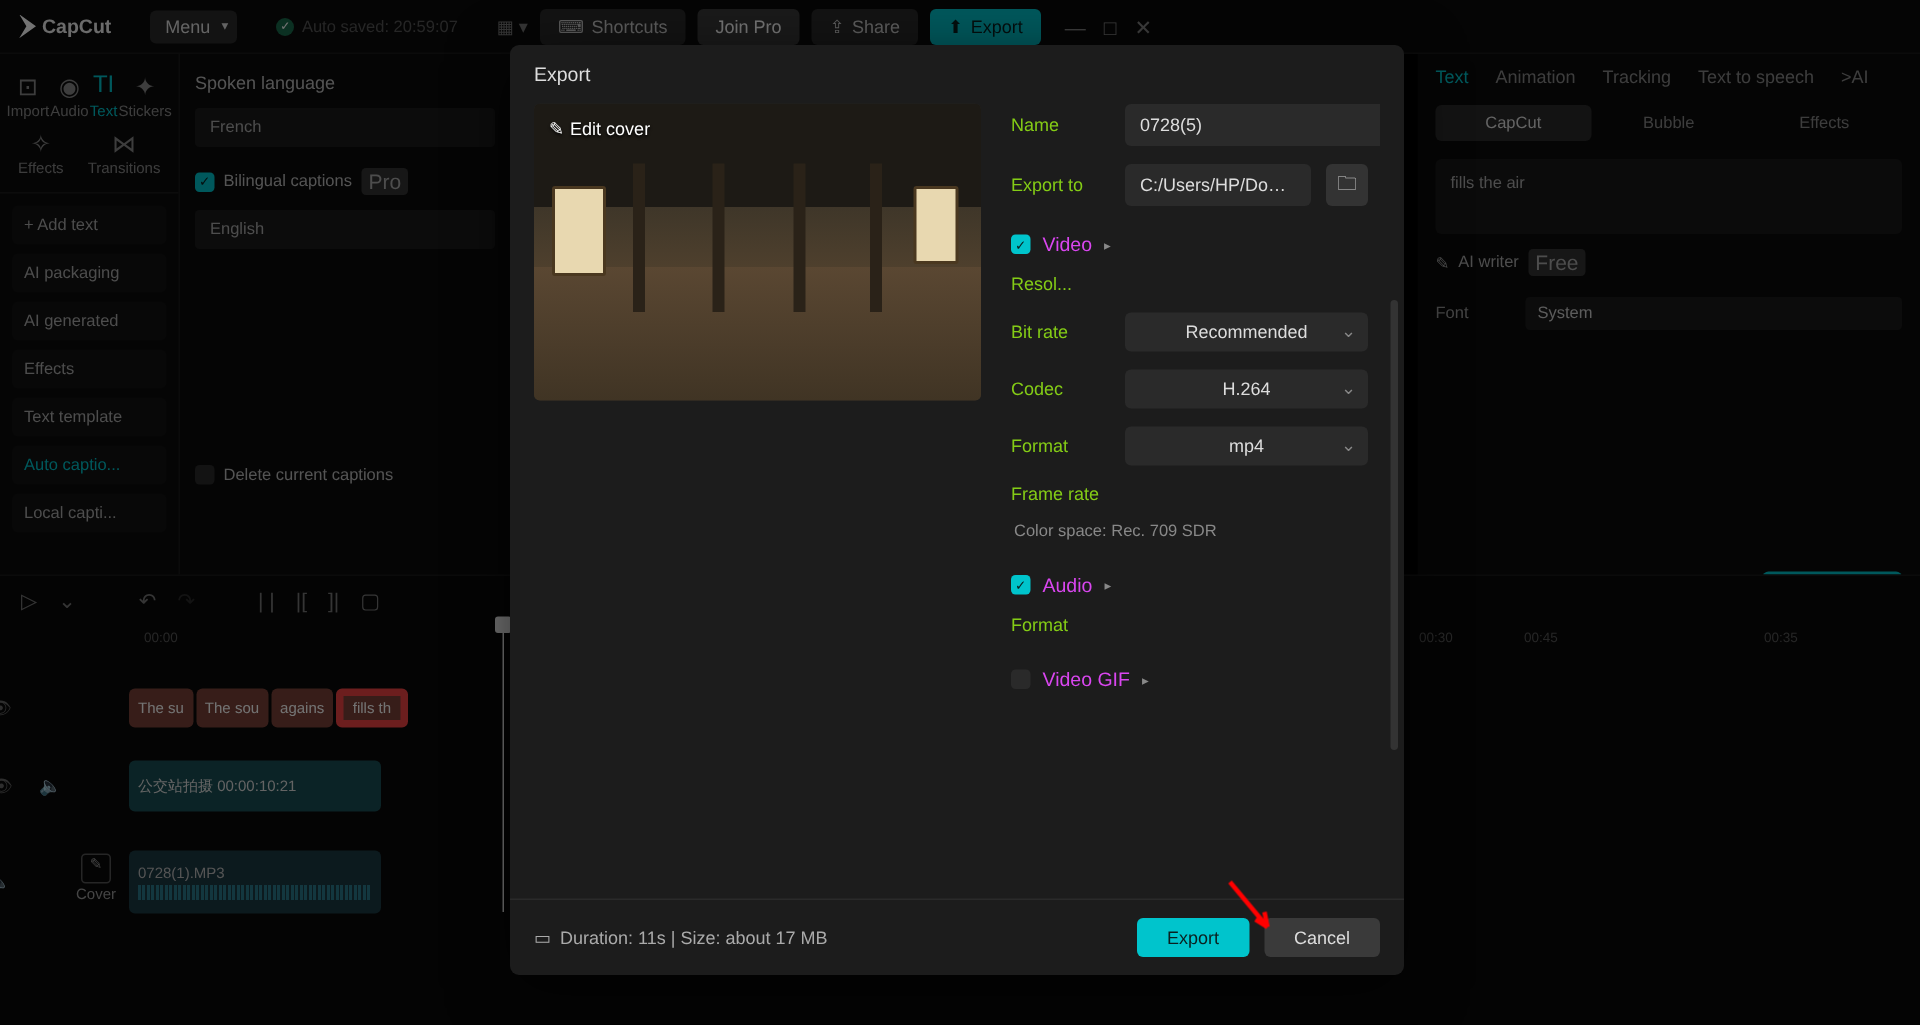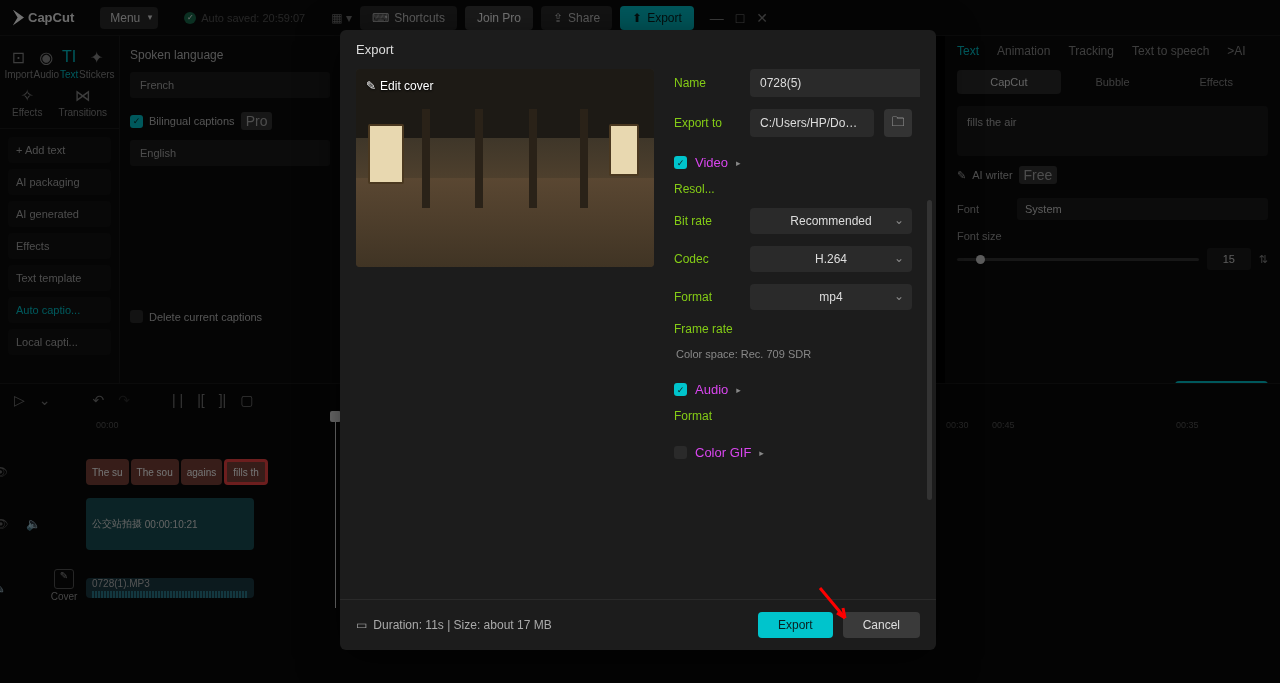--- a/index.html
+++ b/index.html
@@ -66,22 +66,22 @@
 .tl-tools { display: flex; gap: 14px; padding: 8px 14px; color: #777; font-size: 14px; align-items: center; }
 .tl-body { position: relative; padding-left: 86px; padding-top: 4px; }
 .tl-ruler { height: 20px; position: relative; color: #555; font-size: 9px; }
 .tl-time { position: absolute; }
 .playhead { position: absolute; left: 335px; top: 0; bottom: 0; width: 1px; background: #fff; }
 .playhead::before { content: ""; position: absolute; top: -5px; left: -5px; width: 11px; height: 11px; background: #fff; border-radius: 2px; }
 .track { height: 40px; display: flex; align-items: center; margin-top: 12px; position: relative; }
 .track-icons { position: absolute; left: -155px; display: flex; gap: 18px; color: #666; font-size: 12px; }
 .clip { height: 26px; border-radius: 4px; display: flex; align-items: center; padding: 0 6px; font-size: 10px; margin-right: 2px; }
 .clip.text { background: #7a4238; color: #fff; }
-.clip.video { background: #1a4f54; color: #ddd; height: 52px; width: 168px; position: relative; overflow: hidden; }
-.clip.audio { background: #1b3a44; color: #bbb; height: 20px; width: 168px; flex-direction: column; align-items: flex-start; justify-content: center; }
+.clip.video { background: #1a4f54; color: #ddd; height: 34px; width: 168px; position: relative; overflow: hidden; }
+.clip.audio { background: #1b3a44; color: #bbb; height: 42px; width: 168px; flex-direction: column; align-items: flex-start; justify-content: center; }
 .wave { height: 10px; background: repeating-linear-gradient(90deg, #2c7a8c 0 2px, #1b3a44 2px 3px); width: 100%; margin-top: 2px; }
 .cover-btn { position: absolute; left: -40px; top: 65px; width: 36px; text-align: center; color: #999; font-size: 10px; }
 .cover-btn .ci { width: 20px; height: 20px; border: 1px solid #555; border-radius: 3px; margin: 0 auto 2px; }
 
 
 .overlay { position: absolute; inset: 0; background: rgba(0,0,0,0.55); }
 .modal { position: absolute; left: 340px; top: 30px; width: 596px; height: 620px; background: #1c1c1c; border-radius: 6px; display: flex; flex-direction: column; box-shadow: 0 10px 40px rgba(0,0,0,0.6); overflow: hidden; }
 .modal-title { padding: 12px 16px; color: #ddd; font-size: 13px; }
 .modal-body { flex: 1; display: flex; gap: 20px; padding: 0 16px 0 16px; overflow: hidden; }
 .cover { width: 298px; height: 198px; border-radius: 4px; background: linear-gradient(180deg, #2a2824 0%, #3b3428 30%, #52422e 60%, #3a3024 100%); position: relative; flex-shrink: 0; overflow: hidden; }
@@ -226,30 +226,20 @@
     <div class="text-area">fills the air</div>
     <div class="ai-row">
       <span>✎</span>
       <span>AI writer</span>
       <span class="pro-badge">Free</span>
     </div>
     <div class="form-row">
       <label>Font</label>
       <div class="selbox">System</div>
     </div>
-    <div class="form-row" style="flex-direction:column;align-items:stretch;gap:6px">
-      <label>Font size</label>
-      <div style="display:flex;gap:8px;align-items:center">
-        <div style="flex:1;height:3px;background:#333;border-radius:2px;position:relative">
-            <div style="position:absolute;left:8%;top:-3px;width:9px;height:9px;background:#ccc;border-radius:50%"></div>
-          </div>
-        <div class="selbox" style="flex:0 0 44px;text-align:center">15</div>
-        <span style="color:#888">⇅</span>
-      </div>
-    </div>
     <div class="save-preset">Save as preset</div>
     <div class="tool-icons">
       <span>⊟</span>
       <span>⊞</span>
       <span>⊓</span>
       <span>⊔</span>
       <span>▭</span>
       <span>◉</span>
       <div class="sp">
         <span>−</span>
@@ -271,35 +261,35 @@
     <span>| |</span>
     <span>|[</span>
     <span>]|</span>
     <span>▢</span>
   </div>
   <div class="tl-body">
     <div class="tl-ruler">
       <span class="tl-time" style="left:10px">00:00</span>
       <span class="tl-time" style="left:780px">00:15</span>
       <span class="tl-time" style="left:860px">00:30</span>
-      <span class="tl-time" style="left:906px">00:45</span>
+      <span class="tl-time" style="left:930px">00:45</span>
       <span class="tl-time" style="left:1090px">00:35</span>
     </div>
     <div class="playhead"></div>
 
     <div class="track">
       <div class="track-icons">
           <span>TI</span>
           <span>🔒</span>
           <span>👁</span>
         </div>
       <div class="clip text">The su</div>
       <div class="clip text">The sou</div>
       <div class="clip text">agains</div>
-      <div class="clip text" style="border:3px solid #ef4444">fills th</div>
+      <div class="clip text" style="border:5px solid #ef4444">fills th</div>
     </div>
 
     <div class="track">
       <div class="track-icons">
           <span>▭</span>
           <span>🔒</span>
           <span>👁</span>
           <span>🔈</span>
         </div>
       <div class="cover-btn"><div class="ci">✎</div><span>Cover</span></div>
@@ -385,21 +375,21 @@
         <div class="chkbox">✓</div>
         <span>Audio</span>
         <span style="color:#888;font-size:9px">▸</span>
       </div>
       <div class="frow">
           <label>Format</label>
         </div>
 
       <div class="sect-hdr" style="margin-top:10px">
         <div class="chkbox off"></div>
-        <span>Color GIF</span>
+        <span>Video GIF</span>
         <span style="color:#888;font-size:9px">▸</span>
       </div>
     </div>
     <div class="scrollbar"></div>
   </div>
   <div class="modal-footer">
     <div class="fileinfo">
       <span>▭</span>
       <span>Duration: 11s | Size: about 17 MB</span>
     </div>

